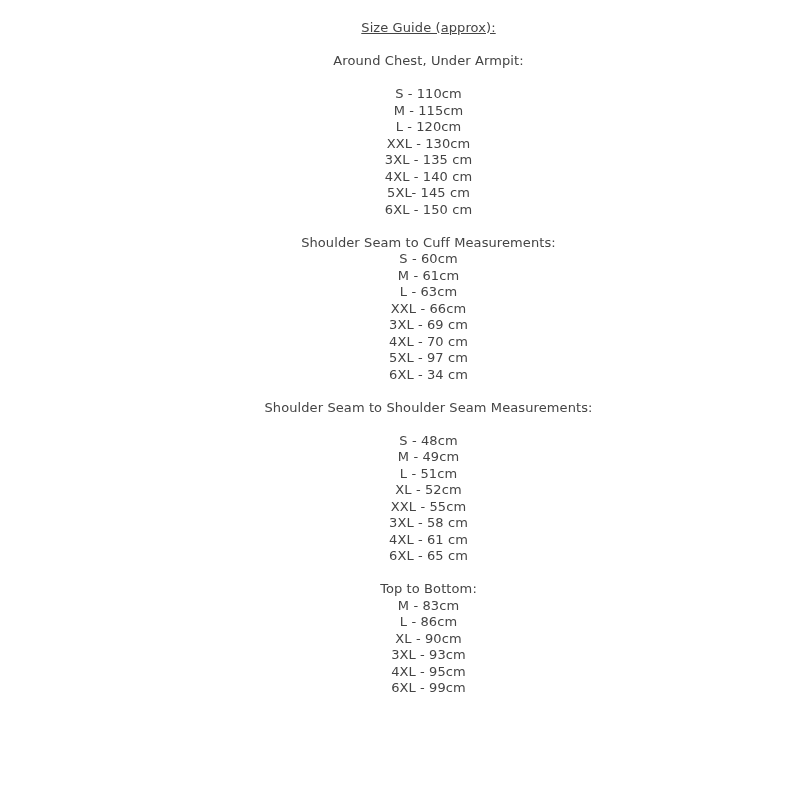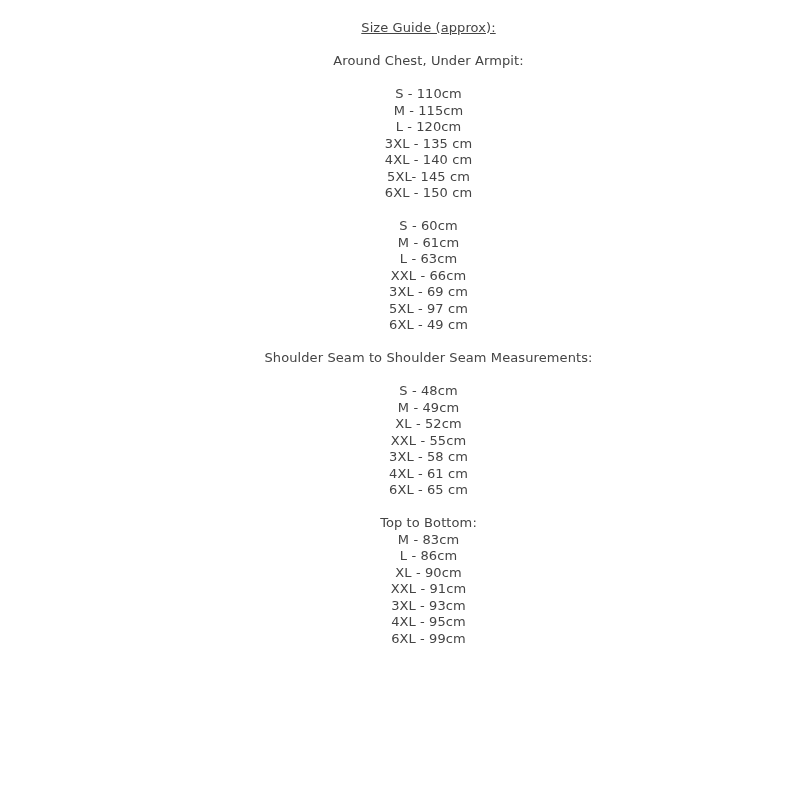--- a/index.html
+++ b/index.html
@@ -44,49 +44,52 @@
   <div class="content">
 
     <div class="line"><span class="title-text">Size Guide (approx):</span></div>
     <div class="spacer"></div>
 
     <div class="line">Around Chest, Under Armpit:</div>
     <div class="spacer"></div>
     <div class="line">S - 110cm</div>
     <div class="line">M - 115cm</div>
     <div class="line">L - 120cm</div>
+    <div class="line">XXL - 130cm</div>
     <div class="line">3XL - 135 cm</div>
     <div class="line">4XL - 140 cm</div>
     <div class="line">5XL- 145 cm</div>
     <div class="line">6XL - 150 cm</div>
     <div class="spacer"></div>
 
+    <div class="line">Shoulder Seam to Cuff Measurements:</div>
     <div class="line">S - 60cm</div>
     <div class="line">M - 61cm</div>
     <div class="line">L - 63cm</div>
     <div class="line">XXL - 66cm</div>
     <div class="line">3XL - 69 cm</div>
+    <div class="line">4XL - 70 cm</div>
     <div class="line">5XL - 97 cm</div>
-    <div class="line">6XL - 49 cm</div>
+    <div class="line">6XL - 34 cm</div>
     <div class="spacer"></div>
 
     <div class="line">Shoulder Seam to Shoulder Seam Measurements:</div>
     <div class="spacer"></div>
     <div class="line">S - 48cm</div>
     <div class="line">M - 49cm</div>
+    <div class="line">L - 51cm</div>
     <div class="line">XL - 52cm</div>
     <div class="line">XXL - 55cm</div>
     <div class="line">3XL - 58 cm</div>
     <div class="line">4XL - 61 cm</div>
     <div class="line">6XL - 65 cm</div>
     <div class="spacer"></div>
 
     <div class="line">Top to Bottom:</div>
     <div class="line">M - 83cm</div>
     <div class="line">L - 86cm</div>
     <div class="line">XL - 90cm</div>
-    <div class="line">XXL - 91cm</div>
     <div class="line">3XL - 93cm</div>
     <div class="line">4XL - 95cm</div>
     <div class="line">6XL - 99cm</div>
 
   </div>
 </div>
 
 </body></html>

